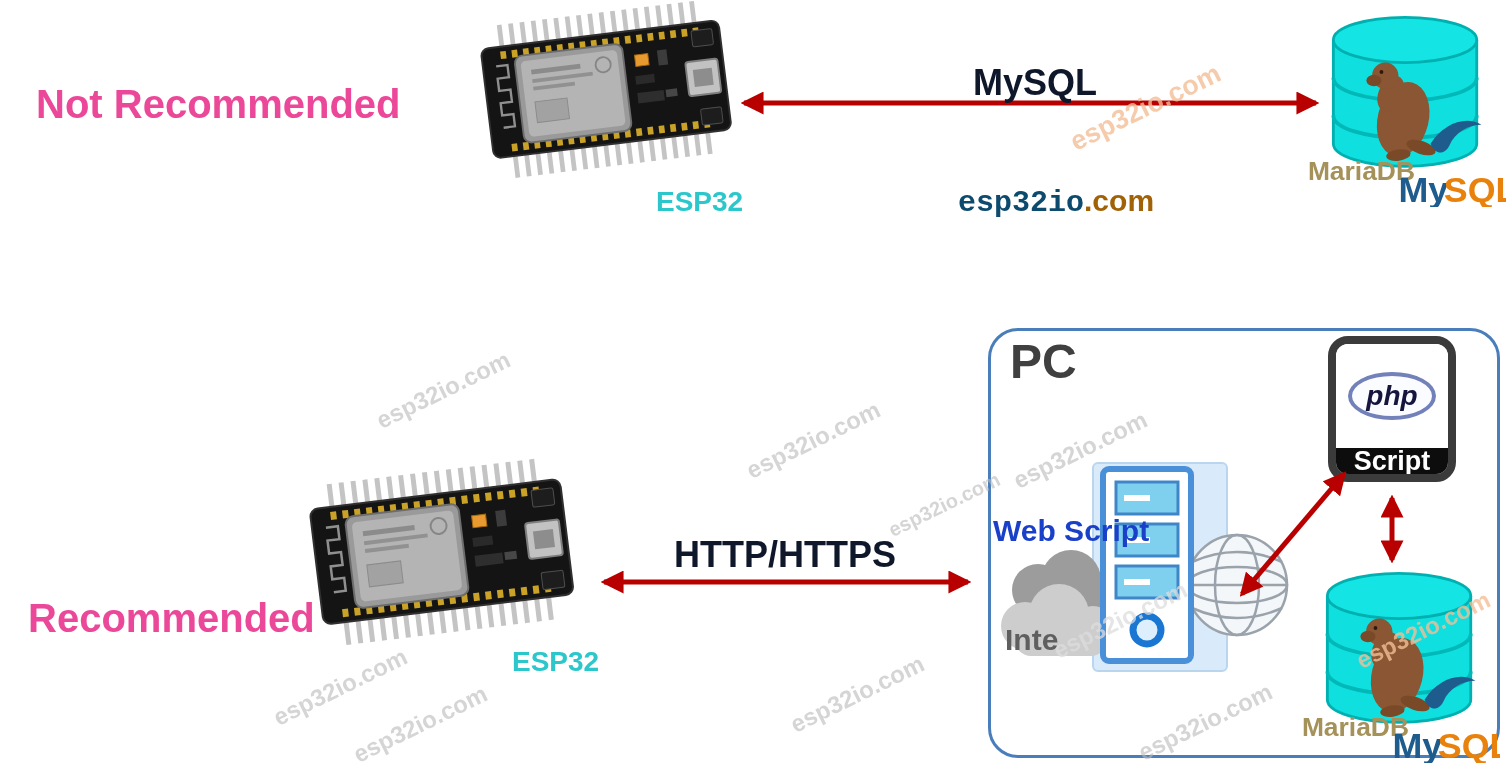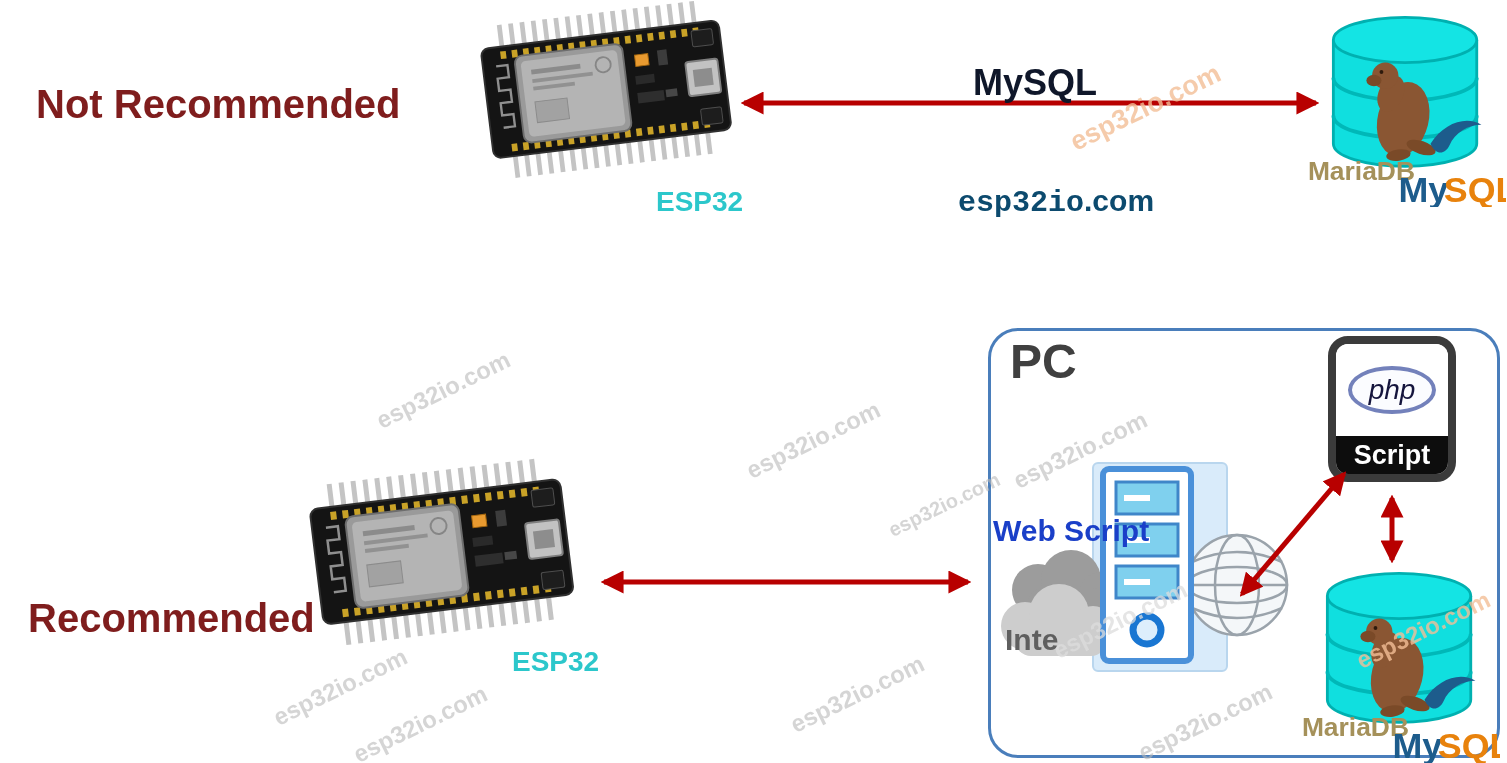--- a/index.html
+++ b/index.html
@@ -4,40 +4,40 @@
 <style>
   html,body{margin:0;padding:0;background:#ffffff;}
   .canvas{position:relative;width:1507px;height:763px;background:#ffffff;overflow:hidden;
           font-family:"Liberation Sans",sans-serif;}
   .abs{position:absolute;}
   .wm{position:absolute;font-weight:bold;font-size:24px;color:rgba(185,185,185,0.6);
       transform:rotate(-26deg);transform-origin:0 50%;white-space:nowrap;z-index:9;pointer-events:none;}
   .wm.peach{color:rgba(242,190,150,0.8);}
   .wm.small{font-size:20px;}
   .wm.big{font-size:27px;}
-  .rec-label{position:absolute;font-size:40px;font-weight:bold;color:#7f1d1d;white-space:nowrap;z-index:6;}
+  .rec-label{position:absolute;font-size:40px;font-weight:bold;color:#ec4899;white-space:nowrap;z-index:6;}
   .esp32-label{position:absolute;font-size:28px;font-weight:bold;color:#2cc7cb;white-space:nowrap;z-index:6;}
   .protocol-label{position:absolute;font-size:36px;font-weight:bold;color:#0f172a;white-space:nowrap;z-index:6;}
   .brand{position:absolute;font-size:30px;font-weight:bold;white-space:nowrap;z-index:6;}
   .brand .orange{color:#0c4a6e;font-family:Liberation Mono, monospace;}
-  .brand .navy{color:#0c4a6e;}
+  .brand .navy{color:#a16207;}
   .pc-box{position:absolute;left:988px;top:328px;width:512px;height:430px;background:#ffffff;
           border:3px solid #4a7ebb;border-radius:30px;box-sizing:border-box;z-index:0;}
   .pc-title{position:absolute;left:1010px;top:334px;font-size:48px;font-weight:bold;color:#404040;z-index:6;}
   .server-panel{position:absolute;left:1092px;top:462px;width:136px;height:210px;background:#d9ebfa;
           border:2px solid #b9d6ee;border-radius:6px;box-sizing:border-box;z-index:1;}
   .webserver-label{position:absolute;left:993px;top:514px;font-size:30px;font-weight:bold;color:#1a3fc8;z-index:6;}
   .php-icon{position:absolute;left:1328px;top:336px;width:128px;height:146px;border:8px solid #3b3b3b;
           border-radius:20px;background:#ffffff;box-sizing:border-box;overflow:hidden;display:flex;
           flex-direction:column;z-index:5;}
   .php-top{flex:1;display:flex;align-items:center;justify-content:center;background:#ffffff;}
   .php-ellipse{width:88px;height:48px;border:4px solid #7381bb;border-radius:50%;background:#fbfcff;
-          display:flex;align-items:center;justify-content:center;font-size:28px;font-weight:normal;
+          display:flex;align-items:center;justify-content:center;font-size:28px;font-weight:bold;
           font-style:italic;color:#15153d;box-sizing:border-box;}
-  .php-bottom{height:38px;background:#0d0d0d;color:#ffffff;font-size:27px;font-weight:bold;
+  .php-bottom{height:26px;background:#0d0d0d;color:#ffffff;font-size:27px;font-weight:bold;
           display:flex;align-items:center;justify-content:center;}.z2{z-index:2}.z3{z-index:3}.z4{z-index:4}.z6{z-index:6}
 </style>
 </head>
 <body>
 
 <div class="canvas">
 
   <svg width="0" height="0" style="position:absolute" aria-hidden="true">
     <defs>
       <marker id="ah" viewBox="0 0 10 10" refX="8.5" refY="5" markerWidth="4.6" markerHeight="4.6" orient="auto-start-reverse">
@@ -134,20 +134,21 @@
         <use href="#esp32-board-def"></use>
       </svg>
   </div>
 
   <div class="esp32-label" style="left:512px;top:646px;">ESP32</div>
 
   <svg class="abs" style="left:588px;top:563px;z-index:5;" width="396" height="38">
     <line x1="16" y1="19" x2="380" y2="19" stroke="#b80000" stroke-width="5" marker-start="url(#ah)" marker-end="url(#ah)"></line>
   </svg>
 
+  <div class="protocol-label" style="left:674px;top:534px;">HTTP/HTTPS</div>
 
   <div class="pc-box"></div>
   <div class="pc-title">PC</div>
 
   <div class="server-panel"></div>
 
   <svg class="abs z2" style="left:1180px;top:518px;" viewBox="0 0 115 135" width="115" height="135">
     <g stroke="#9aa3ab" stroke-width="2.5" fill="none">
       <circle cx="57" cy="67" r="50" fill="#f4f7f9"></circle>
       <ellipse cx="57" cy="67" rx="22" ry="50"></ellipse>

